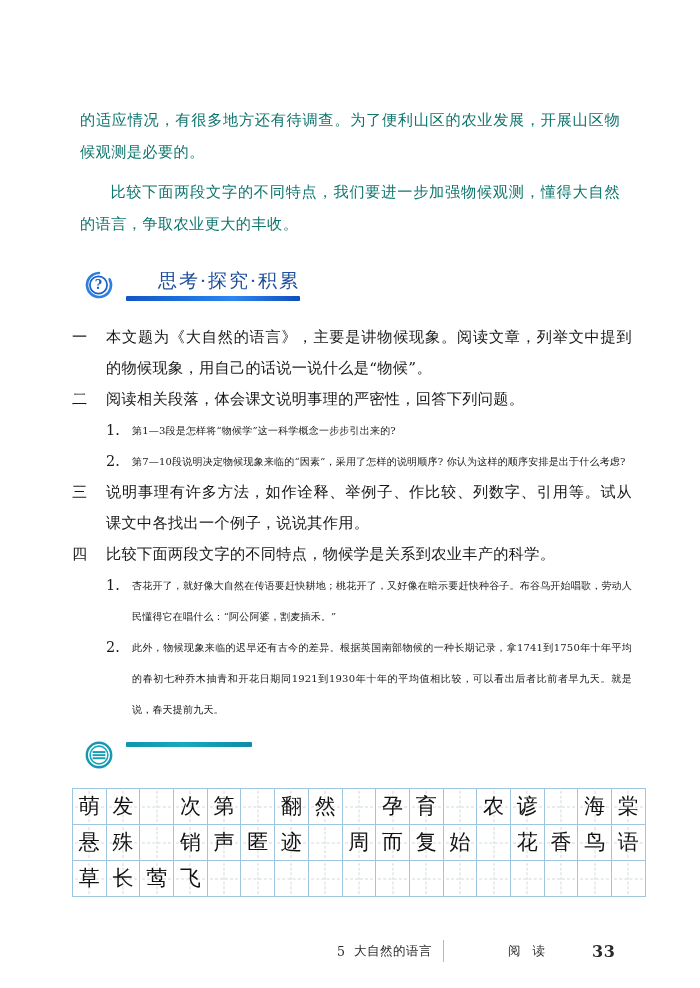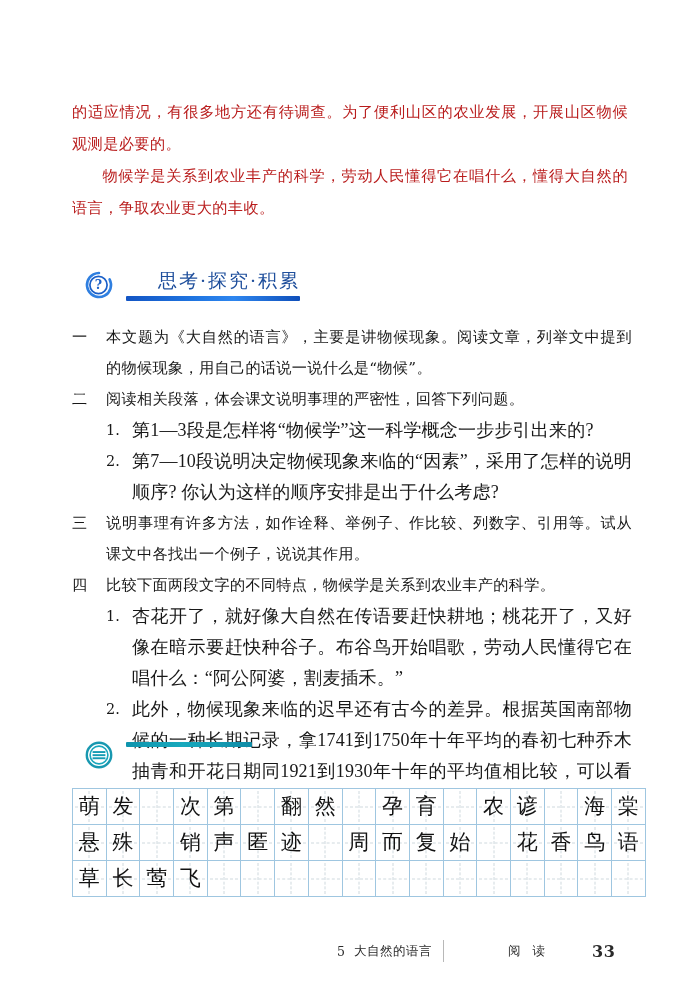--- a/index.html
+++ b/index.html
@@ -29,22 +29,22 @@
     left: 72px;
     top: 96px;
     width: 556px;
   }
   .para {
     font-size: 15.2px;
     line-height: 32px;
     letter-spacing: 0.4px;
     text-align: justify;
     text-justify: inter-ideograph;
-    margin: 0;
-    color: #b91c1c;
+    margin: 8px;
+    color: #0f766e;
   }
   .para.indent { text-indent: 2em; }
 
   
   .section-head {
     position: absolute;
     left: 84px;
     display: flex;
     align-items: flex-start;
   }
@@ -121,27 +121,26 @@
     padding-left: 34px;
   }
   .sub-num {
     flex: 0 0 26px;
     font-size: 14.4px;
     line-height: 31px;
     color: #181818;
   }
   .sub-text {
     flex: 1 1 auto;
-    font-size: 18px;
+    font-size: 10px;
     line-height: 31px;
     letter-spacing: 0.2px;
     text-align: justify;
     text-justify: inter-ideograph;
     color: #181818;
-    font-family: Liberation Serif, serif;
   }
 
   
   .charwrap {
     position: absolute;
     left: 72px;
     top: 788px;
   }
   table.chargrid {
     border-collapse: collapse;
@@ -218,21 +217,21 @@
     letter-spacing: 0.5px;
   }
 </style>
 </head>
 <body>
 
 <div class="page">
 
   <div class="body-text">
     <p class="para">的适应情况，有很多地方还有待调查。为了便利山区的农业发展，开展山区物候观测是必要的。</p>
-    <p class="para indent">物候学是关系到农业丰产的科学，劳动人民懂得它在唱什么，懂得大自然的语言，争取农业更大的丰收。</p>
+    <p class="para indent">比较下面两段文字的不同特点，我们要进一步加强物候观测，懂得大自然的语言，争取农业更大的丰收。</p>
   </div>
 
   <div class="section-head sec-blue" style="top:268px;">
     <div class="sec-icon">
       <svg width="30" height="30" viewBox="0 0 30 30">
         <circle cx="15" cy="15" r="12" fill="none" stroke="#2f7fe0" stroke-width="2.6" stroke-dasharray="62 14" stroke-linecap="round" transform="rotate(-28 15 15)"></circle>
         <circle cx="14.5" cy="15" r="8.6" fill="none" stroke="#1a5fc8" stroke-width="1.7"></circle>
         <text x="14.5" y="19.4" text-anchor="middle" font-family="DejaVu Serif, serif" font-size="12.5" font-weight="bold" fill="#1a5fc8">?</text>
       </svg>
     </div>

